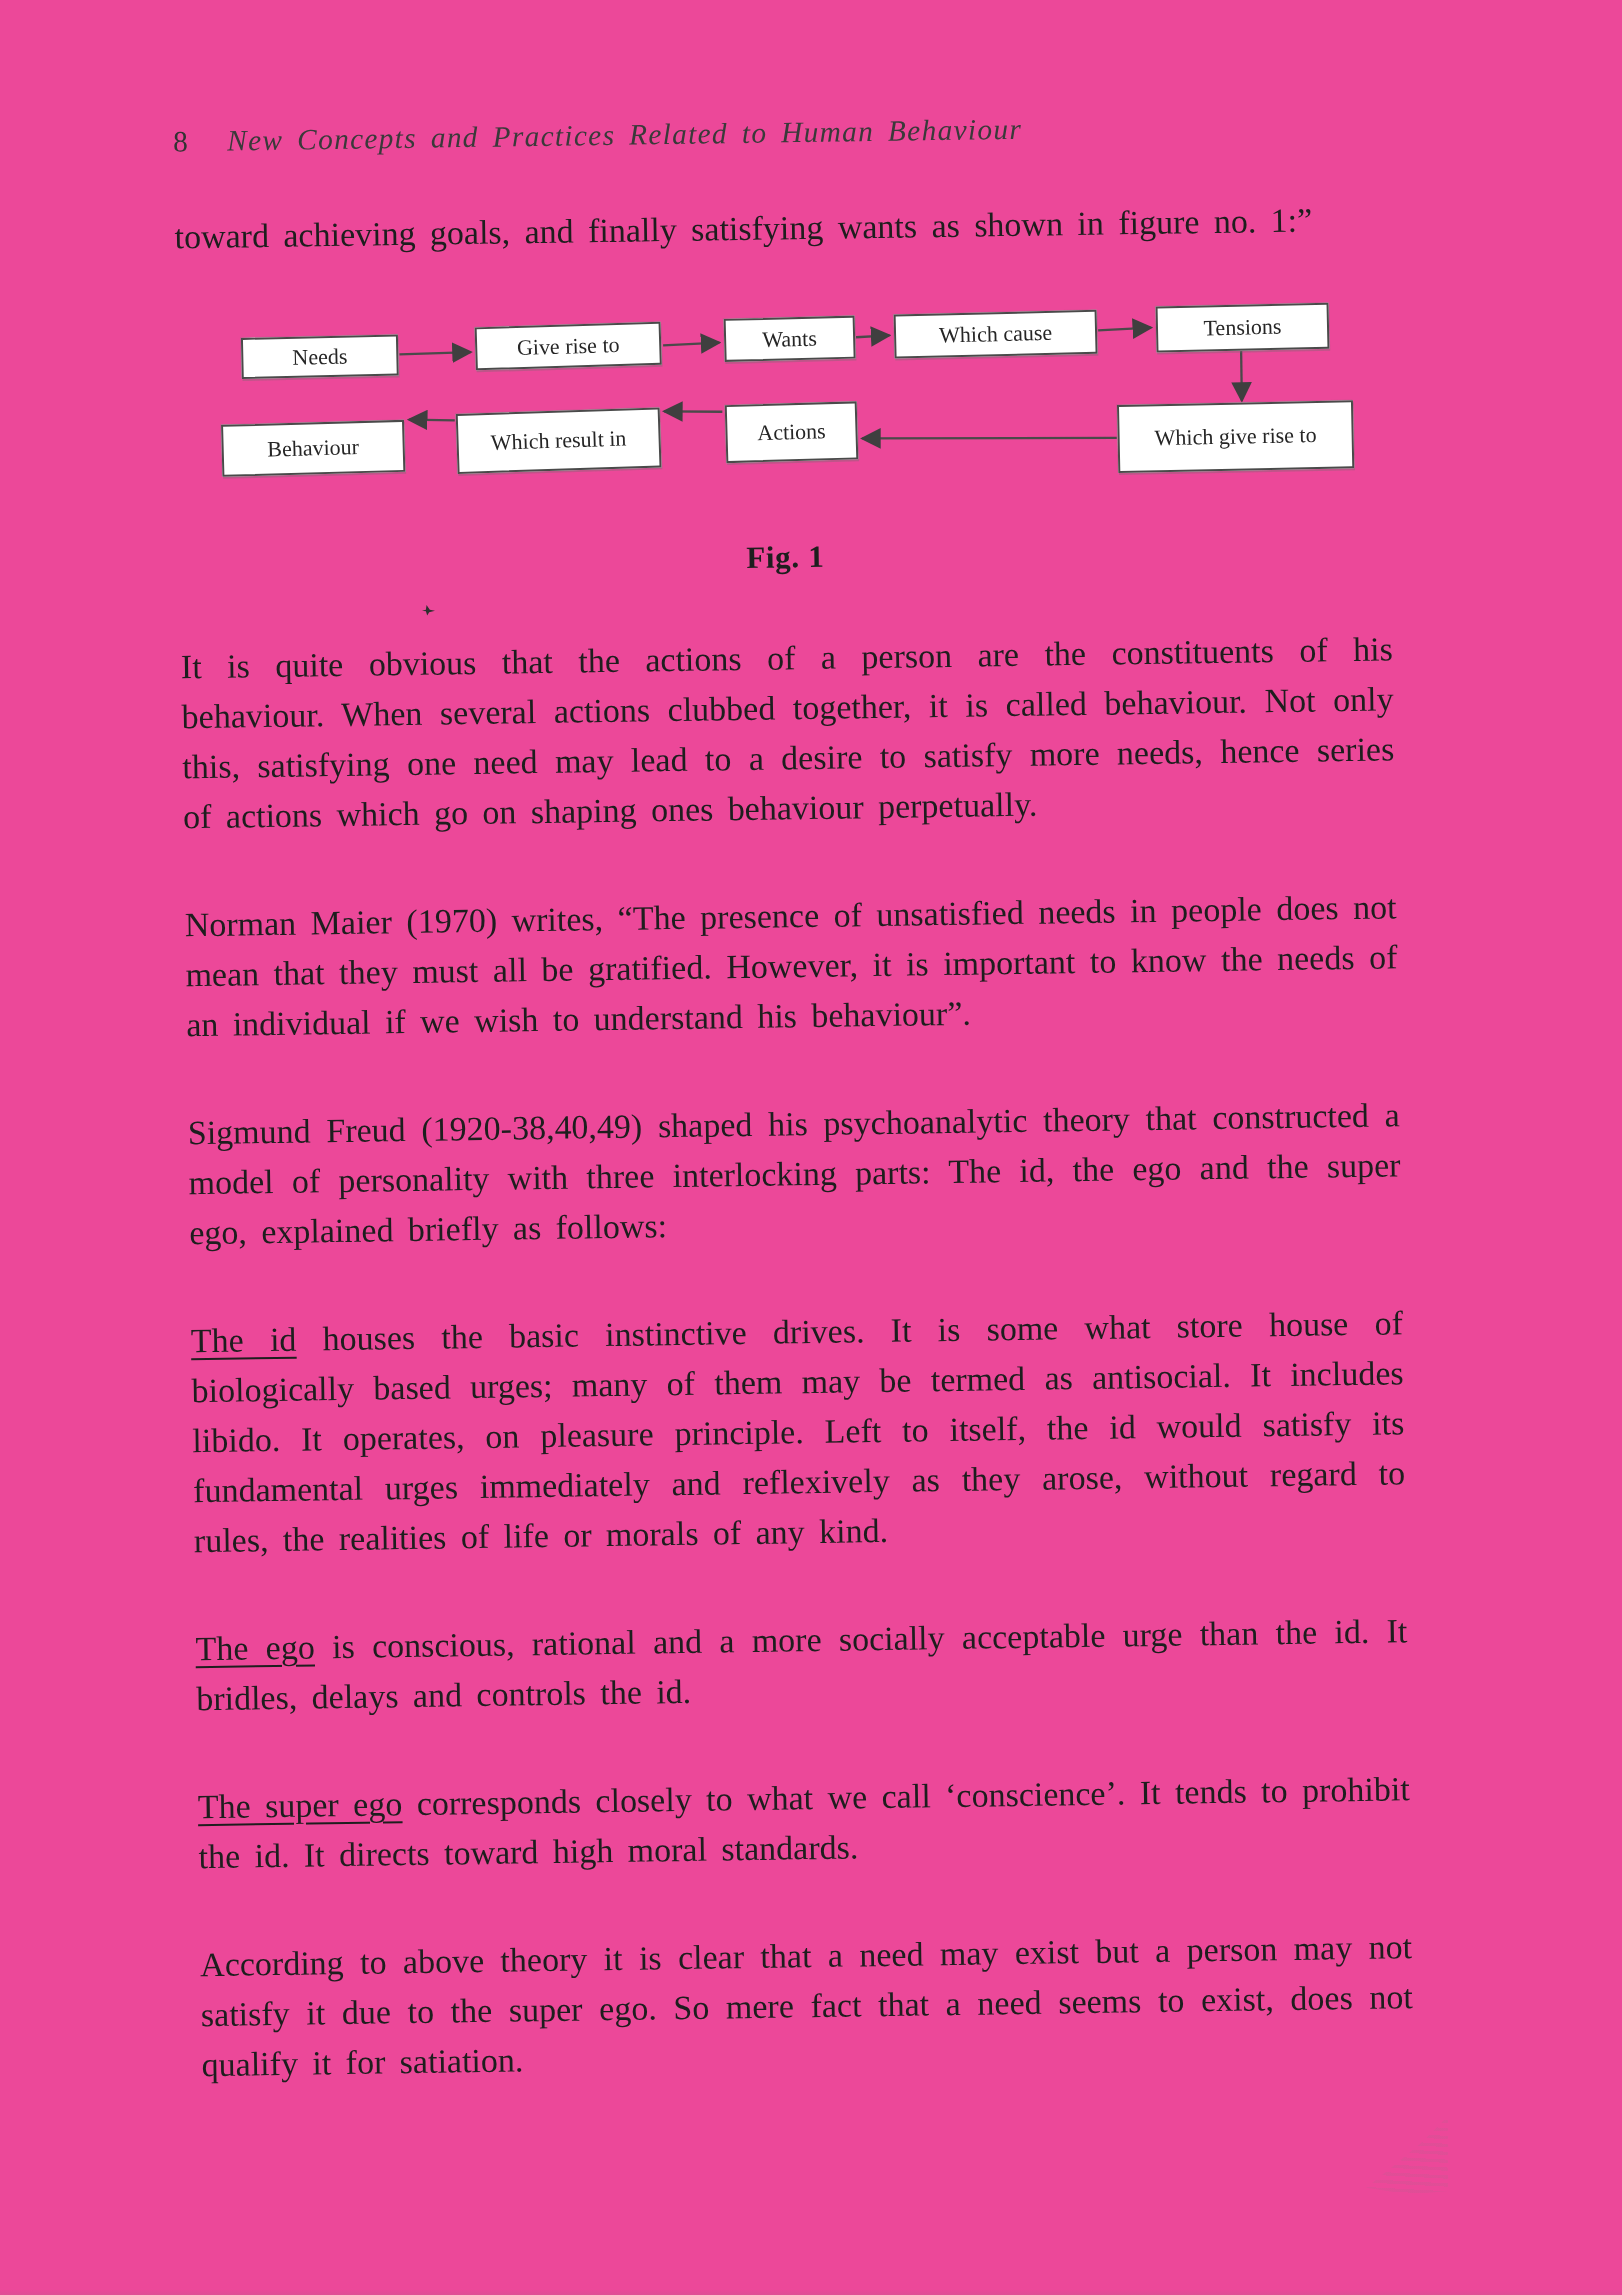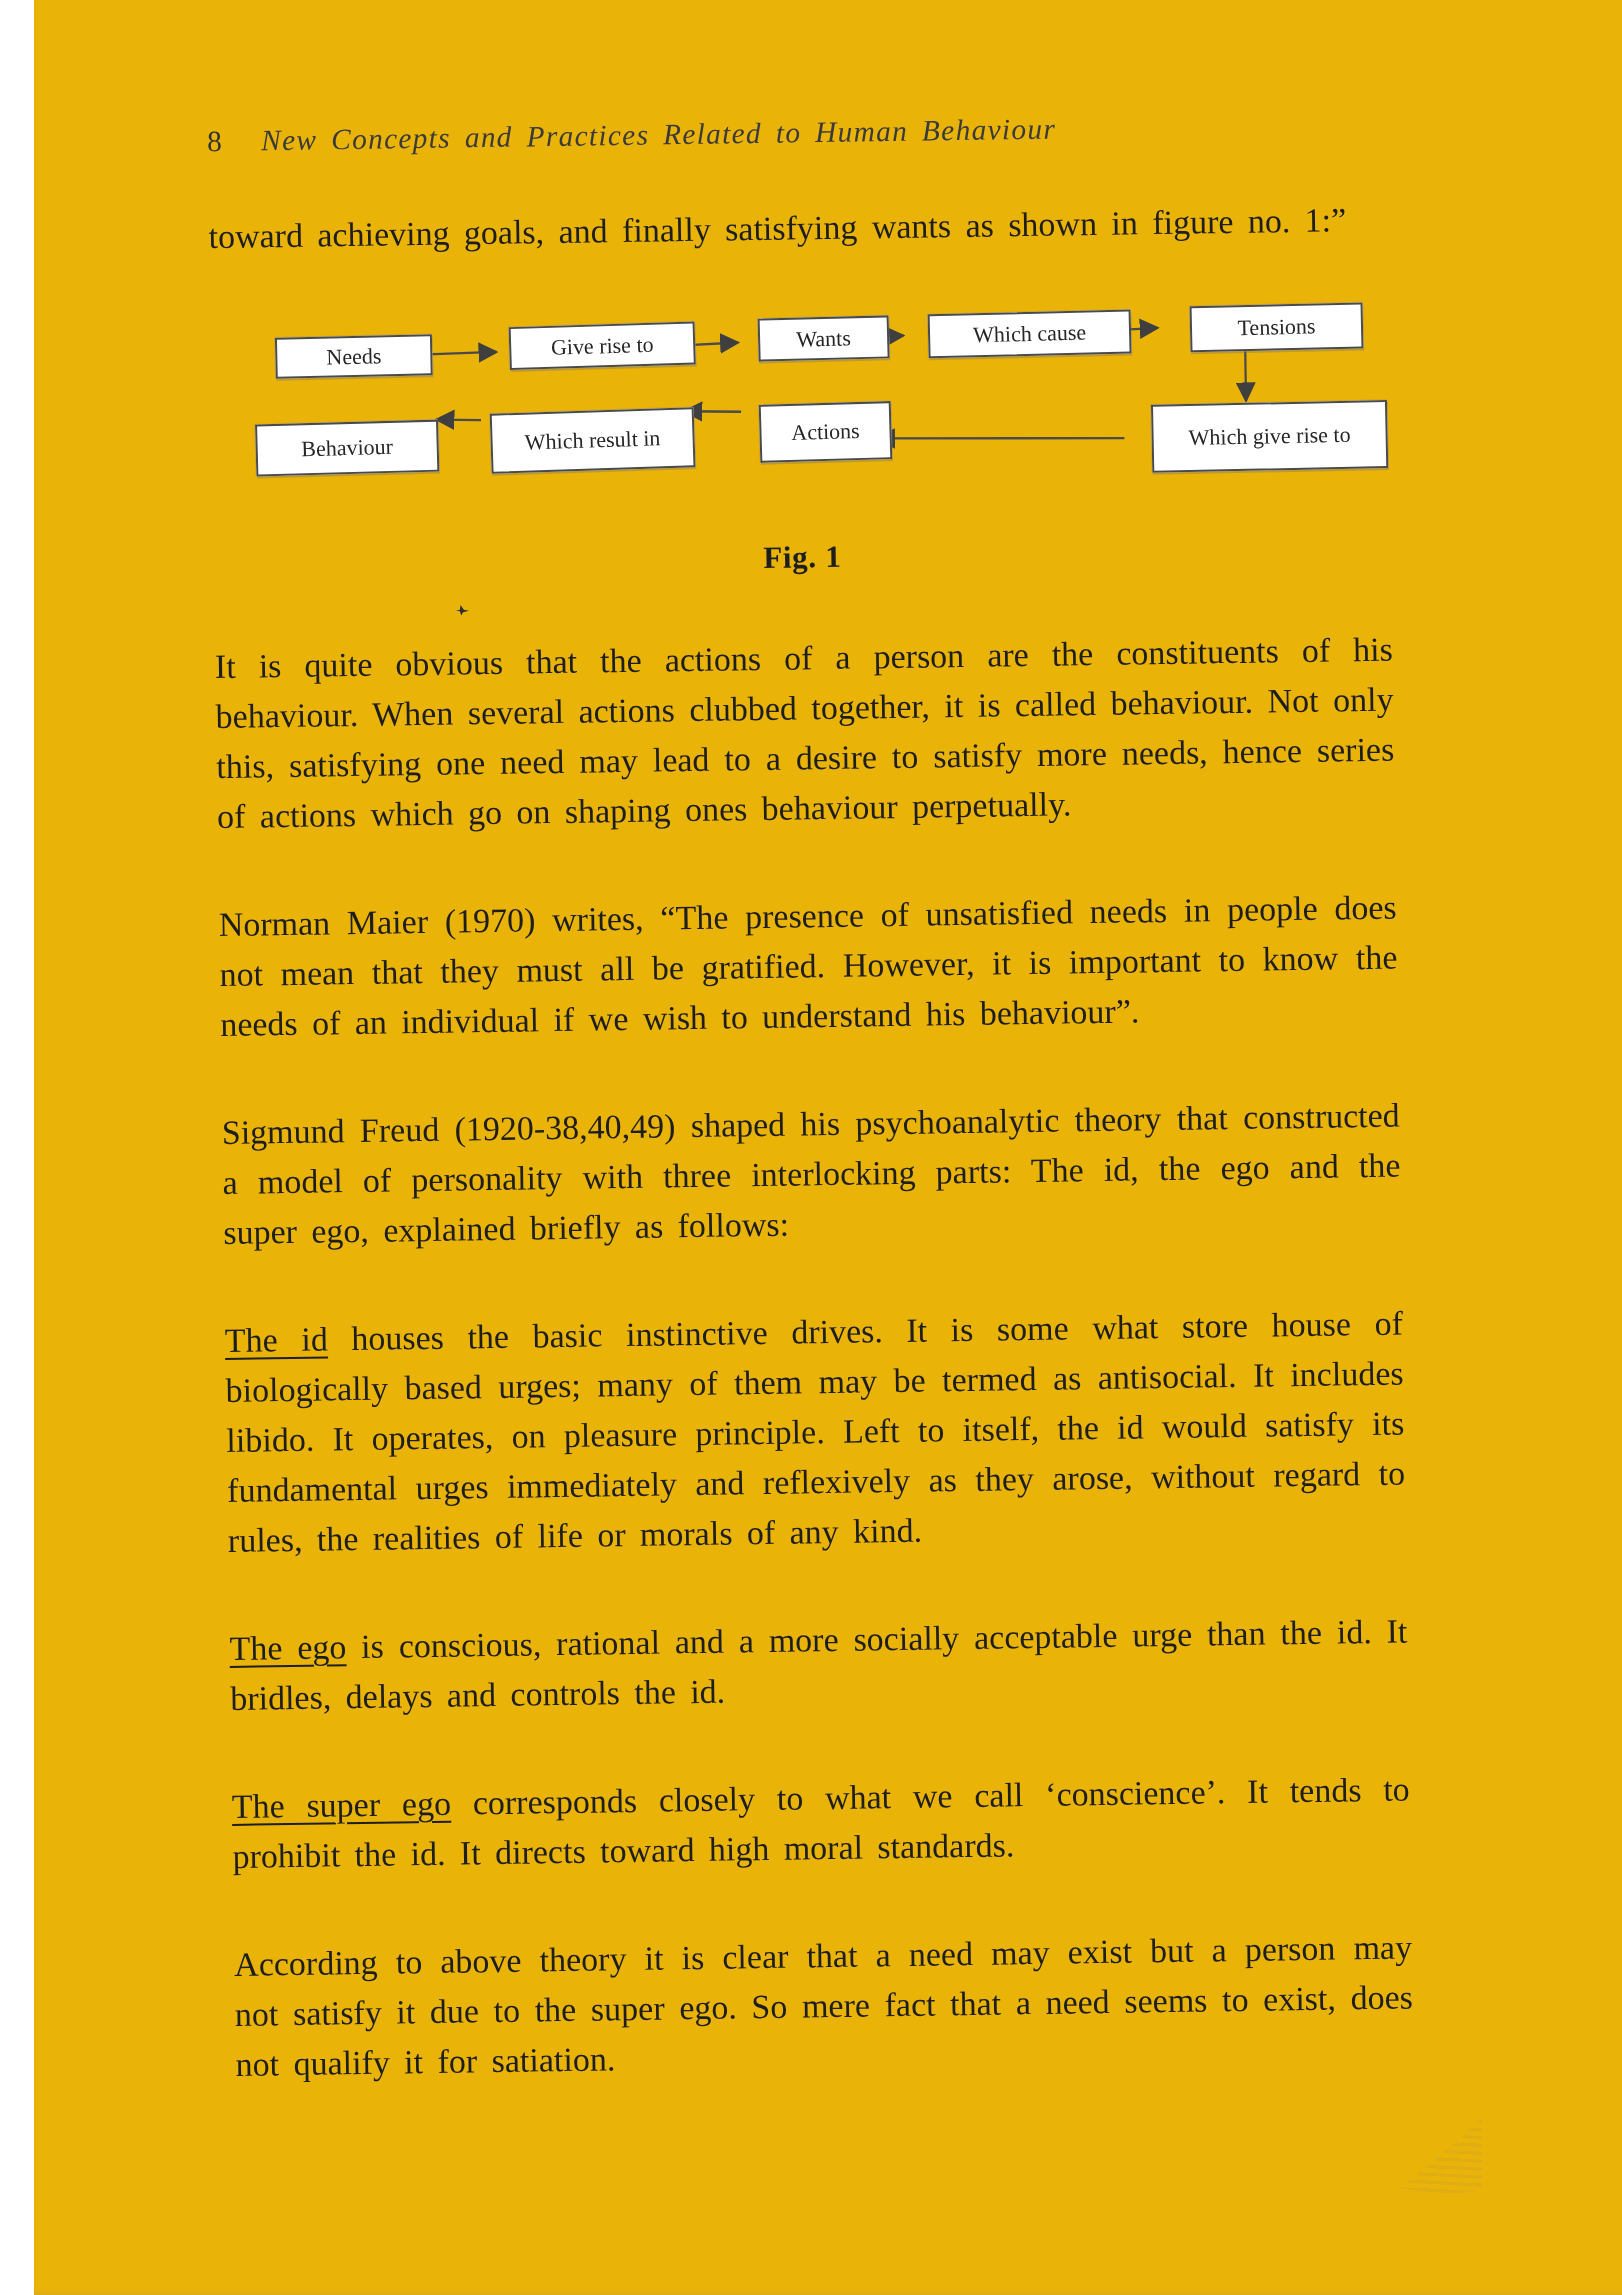--- a/index.html
+++ b/index.html
@@ -6,22 +6,21 @@
   body{
     width:1623px;height:2295px;
     background:#ffffff;
     font-family:"Liberation Serif", serif;
     color:#1e1e1e;
     overflow:hidden;
     position:relative;
   }
   .page{
     position:absolute;inset:0;
-    background:#eab308;
-    margin-left:34px;
+    background:#ec4899;
   }
   .tilt{
     position:absolute;
     top:0;left:0;right:0;
     padding:116px 226px 0 185px;
     transform:rotate(-0.85deg);
     transform-origin:50% 45%;
   }
   
   .running-head{

